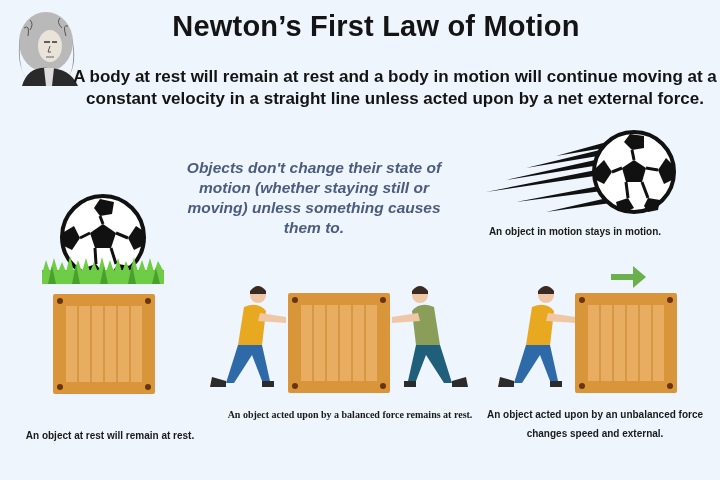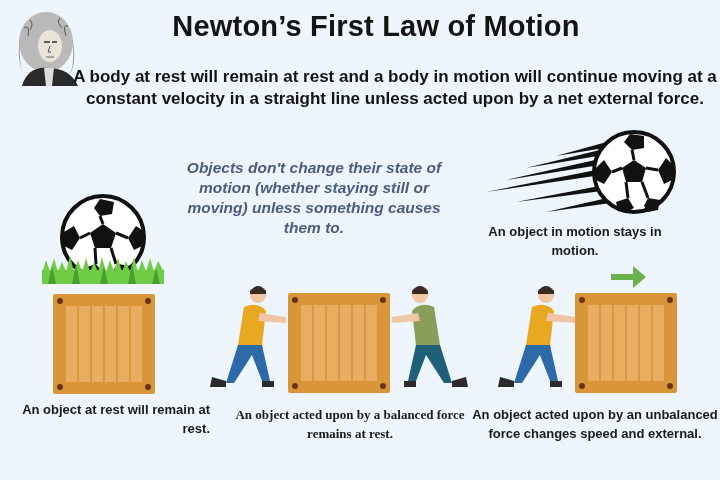--- a/index.html
+++ b/index.html
@@ -1,22 +1,22 @@
 <!DOCTYPE html>
 <html><head>
 <meta charset="utf-8">
 <style>
   html,body{margin:0;padding:0;}
   body{width:720px;height:480px;overflow:hidden;background:#eef5fc;font-family:"Liberation Sans","DejaVu Sans",sans-serif;position:relative;}
   .abs{position:absolute;}
   .title{left:0;right:0;top:10px;text-align:center;font-size:29px;font-weight:bold;color:#141414;letter-spacing:0.2px;padding-left:32px;}
   .statement{left:70px;width:650px;top:66px;text-align:center;font-size:17px;font-weight:bold;color:#141414;line-height:22px;}
   .note{left:174px;width:280px;top:158px;text-align:center;font-size:15.5px;font-weight:bold;color:#4c5c7e;line-height:20px;font-style:italic;}
-  .caption{text-align:center;font-size:13px;font-weight:bold;color:#1a1a1a;line-height:19px;}
-  .cap1{left:10px;width:200px;top:400px;text-align:right;}
+  .caption{text-align:center;font-size:10px;font-weight:bold;color:#1a1a1a;line-height:19px;}
+  .cap1{left:10px;width:200px;top:426px;}
   .cap2{left:225px;width:250px;top:405px;font-family:Liberation Serif, serif;}
   .cap3{left:470px;width:250px;top:405px;}
   .motion-cap{left:480px;width:190px;top:222px;}
   .credit{right:4px;top:458px;font-size:13px;color:#5a6a80;margin-top:31px;}
   .crate{width:102px;height:100px;background:#d9953a;border-radius:2px;}
   .crate .inner{position:absolute;left:13px;top:12px;right:13px;bottom:12px;background:repeating-linear-gradient(90deg,#e8ad60 0 11px,#d69844 11px 13px);}
   .crate .screw{position:absolute;width:6px;height:6px;border-radius:50%;background:#6a3414;}
 </style>
 </head>
 <body>

